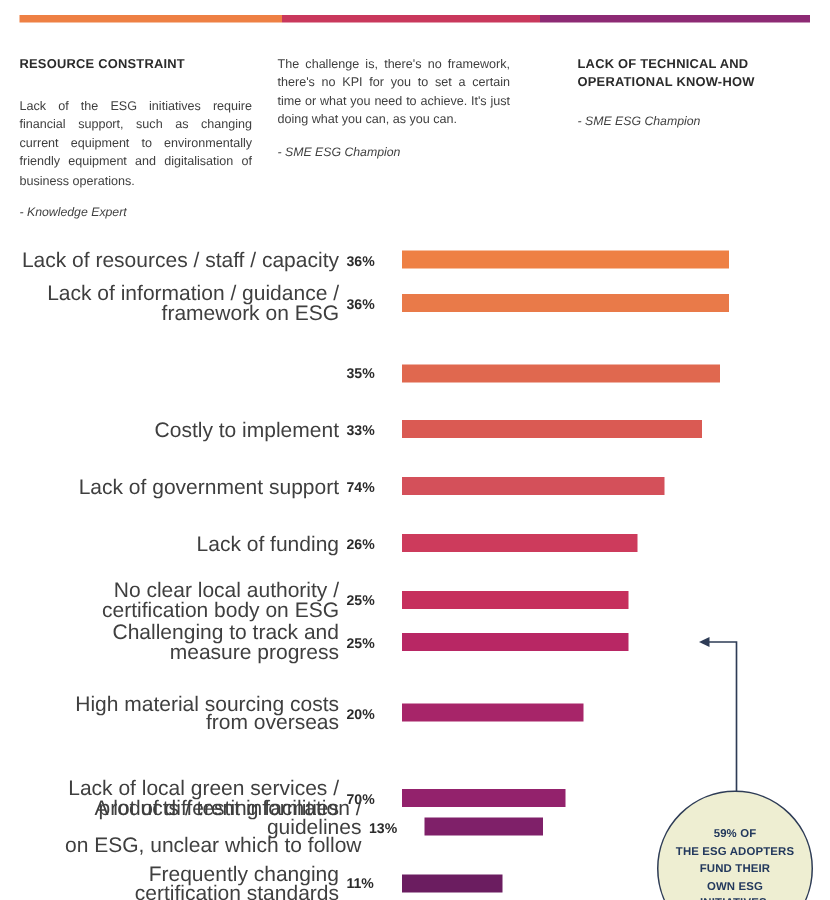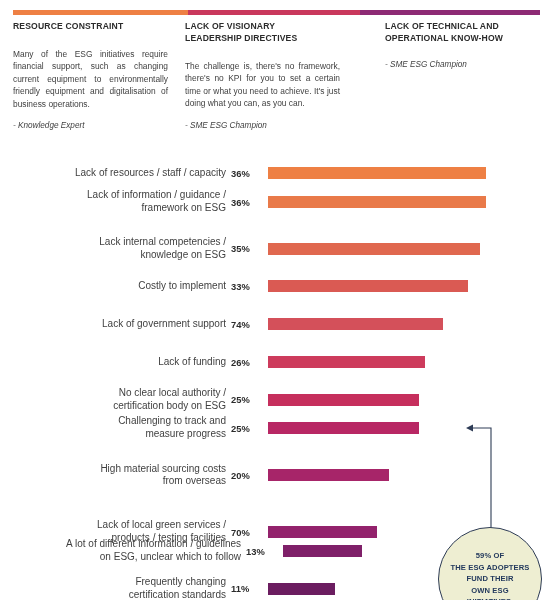--- a/index.html
+++ b/index.html
@@ -33,21 +33,21 @@
     display: flex;
   }
   .rule-seg { height: 5px; }
   .rule-seg.s0 { width: 175px; }
   .rule-seg.s1 { width: 172px; }
   .rule-seg.s2 { width: 180px; }
 
   .quote-cols {
     position: absolute;
     left: 13px;
-    top: 20px;
+    top: 36px;
     width: 527px;
     display: flex;
     gap: 0;
   }
   .quote-col {
     width: 158px;
     margin-right: 17px;
   }
   .quote-col:last-child { margin-right: 0; margin-left: 28px; }
   .q-title {
@@ -90,21 +90,21 @@
   .bar-label {
     position: absolute;
     left: 4px;
     width: 222px;
     top: 0;
     height: 34px;
     display: flex;
     align-items: center;
     justify-content: flex-end;
     text-align: right;
-    font-size: 10px;
+    font-size: 14px;
     line-height: 12.6px;
     color: #3f3f3f;
     white-space: pre-line;
   }
   .bar-pct {
     position: absolute;
     left: 231px;
     width: 30px;
     top: 0;
     height: 34px;
@@ -163,27 +163,25 @@
   <div class="rule-row">
     <div class="rule-seg s0" style="background: rgb(238, 128, 68);"></div>
     <div class="rule-seg s1" style="background: rgb(201, 56, 92);"></div>
     <div class="rule-seg s2" style="background: rgb(141, 42, 116);"></div>
   </div>
 
   <div class="quote-cols">
 
     <div class="quote-col">
       <div class="q-title">RESOURCE CONSTRAINT</div>
-      <div class="q-body">Many of the ESG initiatives require financial support, such as changing current equipment to environmentally friendly equipment and digitalisation of business operations.</div>
+      <div class="q-body">Lack of the ESG initiatives require financial support, such as changing current equipment to environmentally friendly equipment and digitalisation of business operations.</div>
       <div class="q-attr">- Knowledge Expert</div>
     </div>
 
     <div class="quote-col">
-      <div class="q-title">LACK OF VISIONARY
-LEADERSHIP DIRECTIVES</div>
       <div class="q-body">The challenge is, there's no framework, there's no KPI for you to set a certain time or what you need to achieve. It's just doing what you can, as you can.</div>
       <div class="q-attr">- SME ESG Champion</div>
     </div>
 
     <div class="quote-col">
       <div class="q-title">LACK OF TECHNICAL AND
 OPERATIONAL KNOW-HOW</div>
       <div class="q-attr">- SME ESG Champion</div>
     </div>
 
@@ -197,22 +195,20 @@
         <div class="bar-pct">36%</div>
         <div class="bar-fill" style="width: 217.8px; background: rgb(238, 128, 68);"></div>
       </div>
       <div class="bar-row" style="top: 35px;">
         <div class="bar-label">Lack of information / guidance /
 framework on ESG</div>
         <div class="bar-pct">36%</div>
         <div class="bar-fill" style="width: 217.8px; background: rgb(233, 122, 73);"></div>
       </div>
       <div class="bar-row" style="top: 81.6px;">
-        <div class="bar-label">Lack internal competencies /
-knowledge on ESG</div>
         <div class="bar-pct">35%</div>
         <div class="bar-fill" style="width: 211.75px; background: rgb(224, 104, 79);"></div>
       </div>
       <div class="bar-row" style="top: 119.4px;">
         <div class="bar-label">Costly to implement</div>
         <div class="bar-pct">33%</div>
         <div class="bar-fill" style="width: 199.65px; background: rgb(218, 90, 83);"></div>
       </div>
       <div class="bar-row" style="top: 157.2px;">
         <div class="bar-label">Lack of government support</div>

